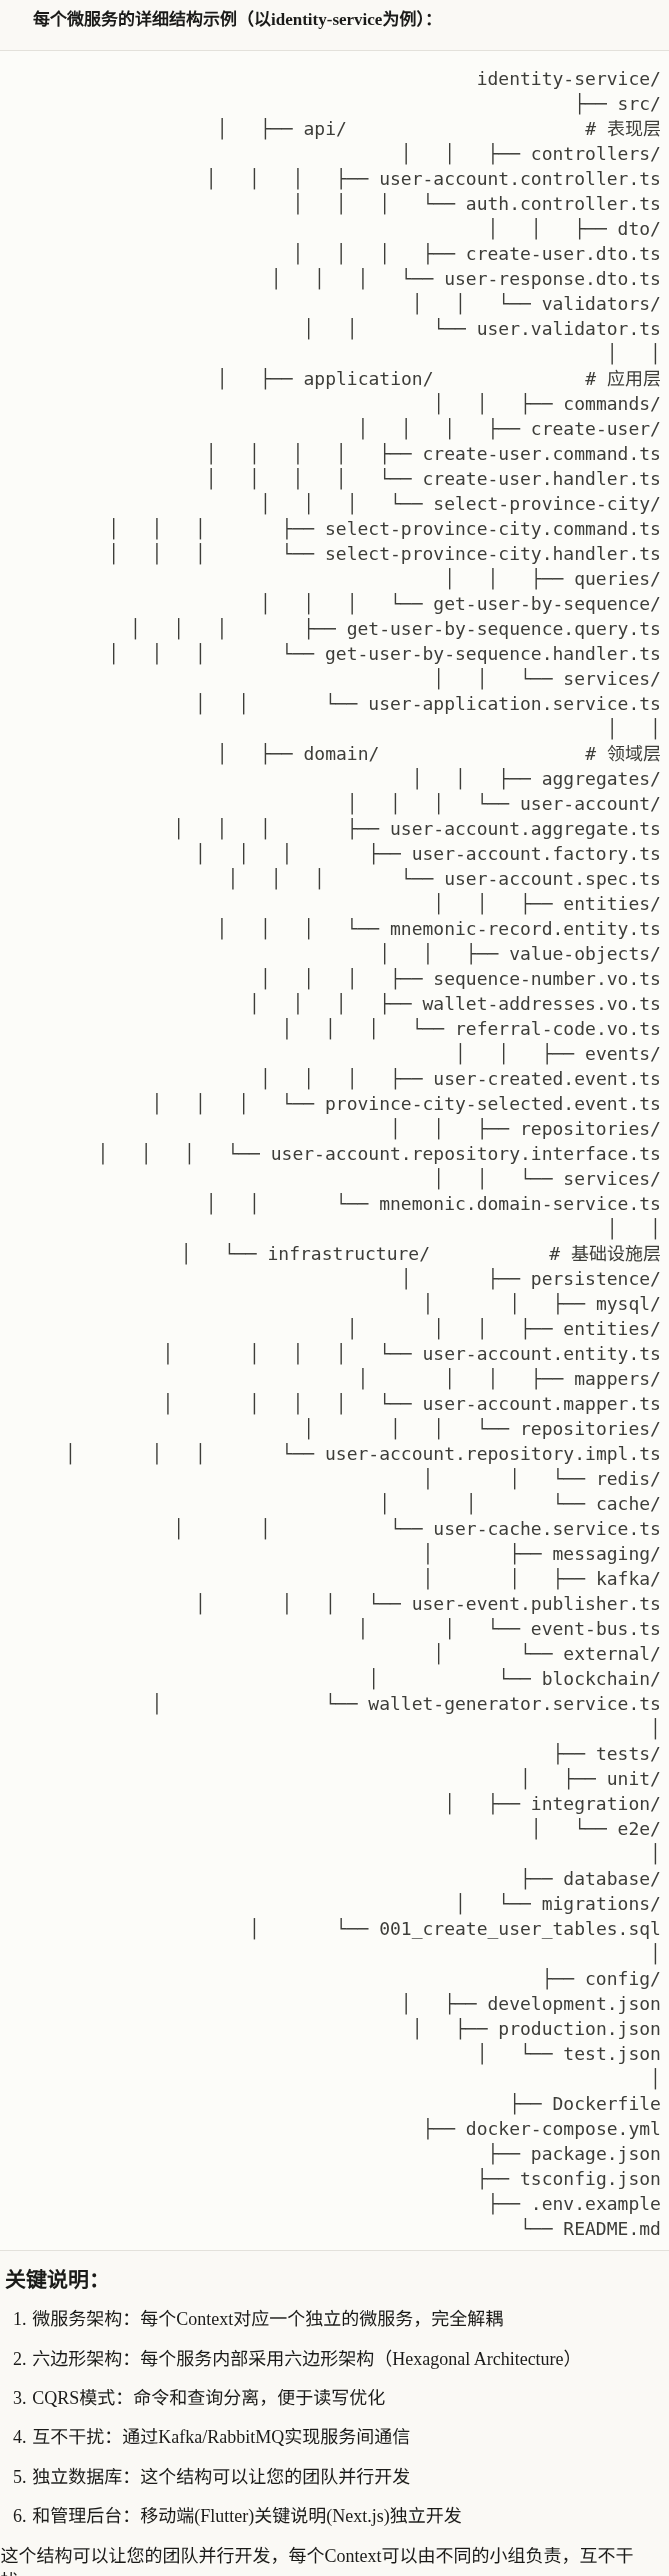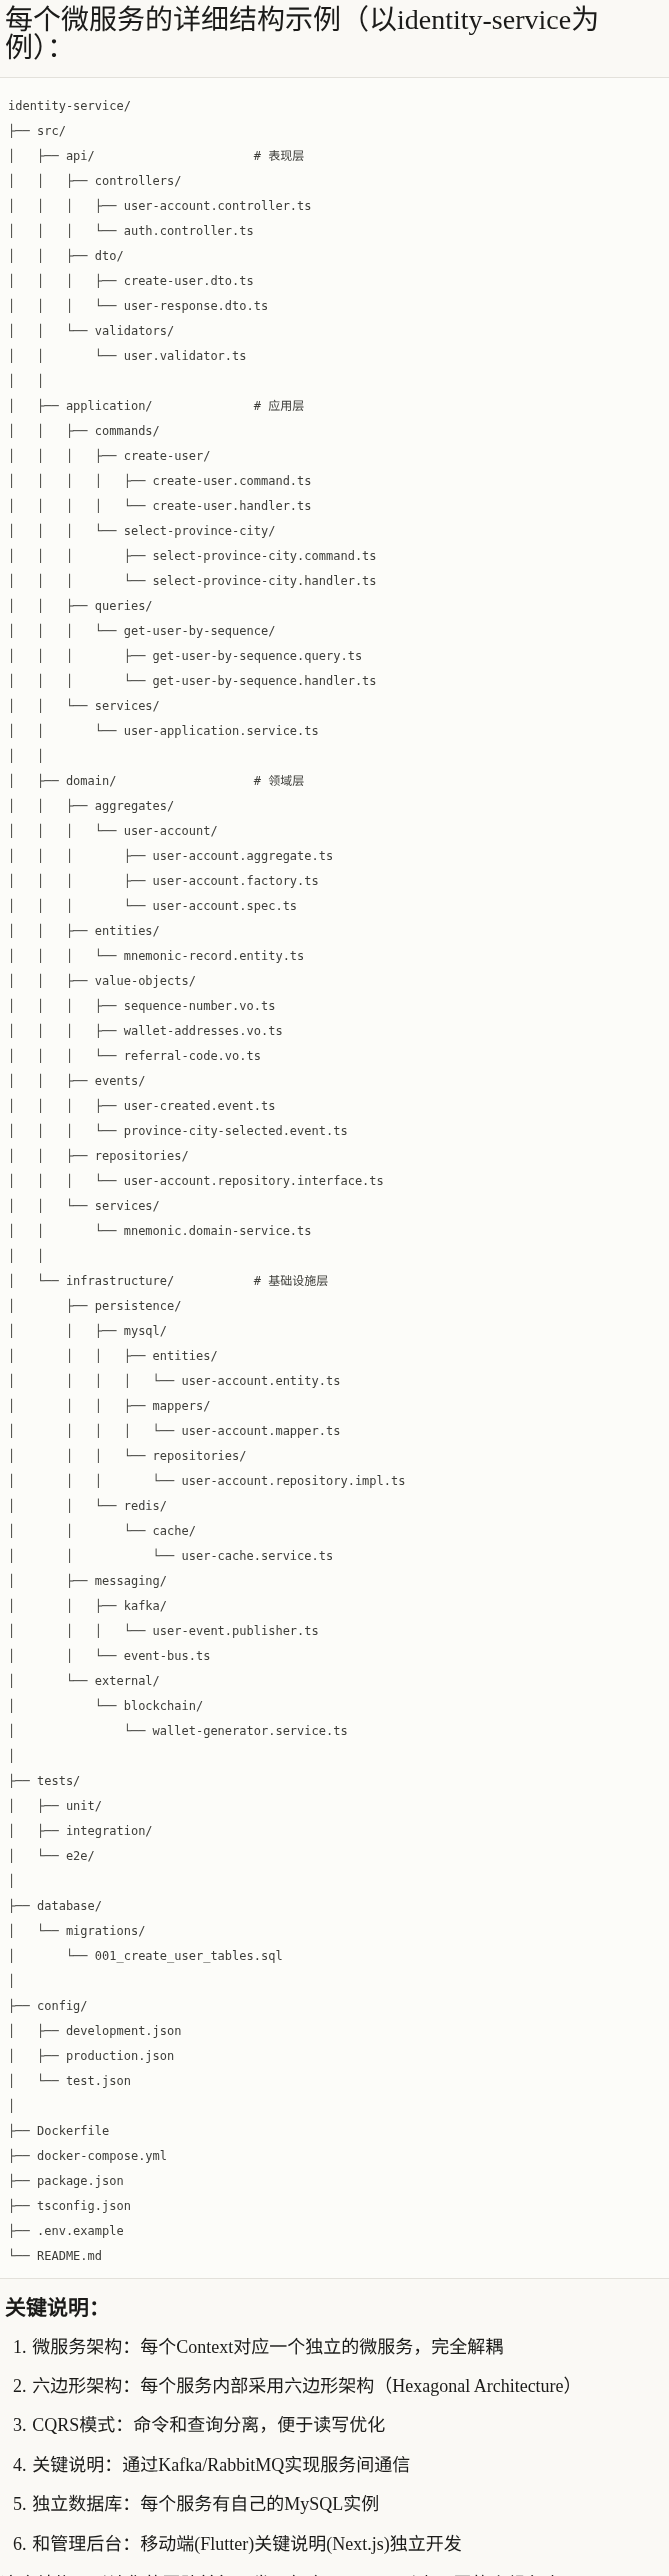--- a/index.html
+++ b/index.html
@@ -11,36 +11,38 @@
   }
   *{box-sizing:border-box;margin:0;padding:0;}
   html,body{background:var(--page-bg,#faf9f5);}
   body{
     width:669px;height:2576px;overflow:hidden;
     font-family:"Liberation Serif", serif;
     color:var(--heading-text,#1b1b19);
   }
   .page{padding:6.3px 5px 0 5px;}
   h1.title{
-    font-size:28px;line-height:27.5px;font-weight:normal;
+    font-size:17px;line-height:27.5px;font-weight:bold;
     letter-spacing:0;
     margin-bottom:13px;
     font-family:"Liberation Serif", serif;
+    margin-left:28px;
   }
   pre.tree{
     display:block;
     margin:16px -5px;                 
     padding:15.6px 8.1px 8.8px 8.1px;
     background:var(--code-bg,#fcfcf9);
     border-top:0.6px solid var(--code-border,#e3e1db);
     border-bottom:0.6px solid var(--code-border,#e3e1db);
     font-family:"DejaVu Sans Mono", monospace;
-    font-size:12px;line-height:25px;
+    font-size:18px;line-height:25px;
     color:var(--tree-text,#3d3d39);
     white-space:pre;
+    text-align:right;
   }
   h2.notes-heading{
     font-size:21px;line-height:27.5px;font-weight:bold;
     margin-top:9px;
   }
   .notes{margin-top:12.5px;}
   .note-item{
     font-size:18px;line-height:25px;
     margin-bottom:14.4px;
     margin-left:8.1px;
@@ -147,21 +149,21 @@
 ├── tsconfig.json
 ├── .env.example
 └── README.md</pre>
 
   <h2 class="notes-heading">关键说明：</h2>
 
   <div class="notes">
     <div class="note-item"><span class="num">1.</span><strong>微服务架构</strong><span>：每个Context对应一个独立的微服务，完全解耦</span></div>
     <div class="note-item"><span class="num">2.</span><strong>六边形架构</strong><span>：每个服务内部采用六边形架构（Hexagonal Architecture）</span></div>
     <div class="note-item"><span class="num">3.</span><strong>CQRS模式</strong><span>：命令和查询分离，便于读写优化</span></div>
-    <div class="note-item"><span class="num">4.</span><strong>关键说明</strong><span>：通过Kafka/RabbitMQ实现服务间通信</span></div>
-    <div class="note-item"><span class="num">5.</span><strong>独立数据库</strong><span>：每个服务有自己的MySQL实例</span></div>
+    <div class="note-item"><span class="num">4.</span><strong>互不干扰</strong><span>：通过Kafka/RabbitMQ实现服务间通信</span></div>
+    <div class="note-item"><span class="num">5.</span><strong>独立数据库</strong><span>：这个结构可以让您的团队并行开发</span></div>
     <div class="note-item"><span class="num">6.</span><strong>和管理后台</strong><span>：移动端(Flutter)关键说明(Next.js)独立开发</span></div>
   </div>
 
   <p class="closing">这个结构可以让您的团队并行开发，每个Context可以由不同的小组负责，互不干扰。</p>
 
 </div>
 
 
 </body></html>

